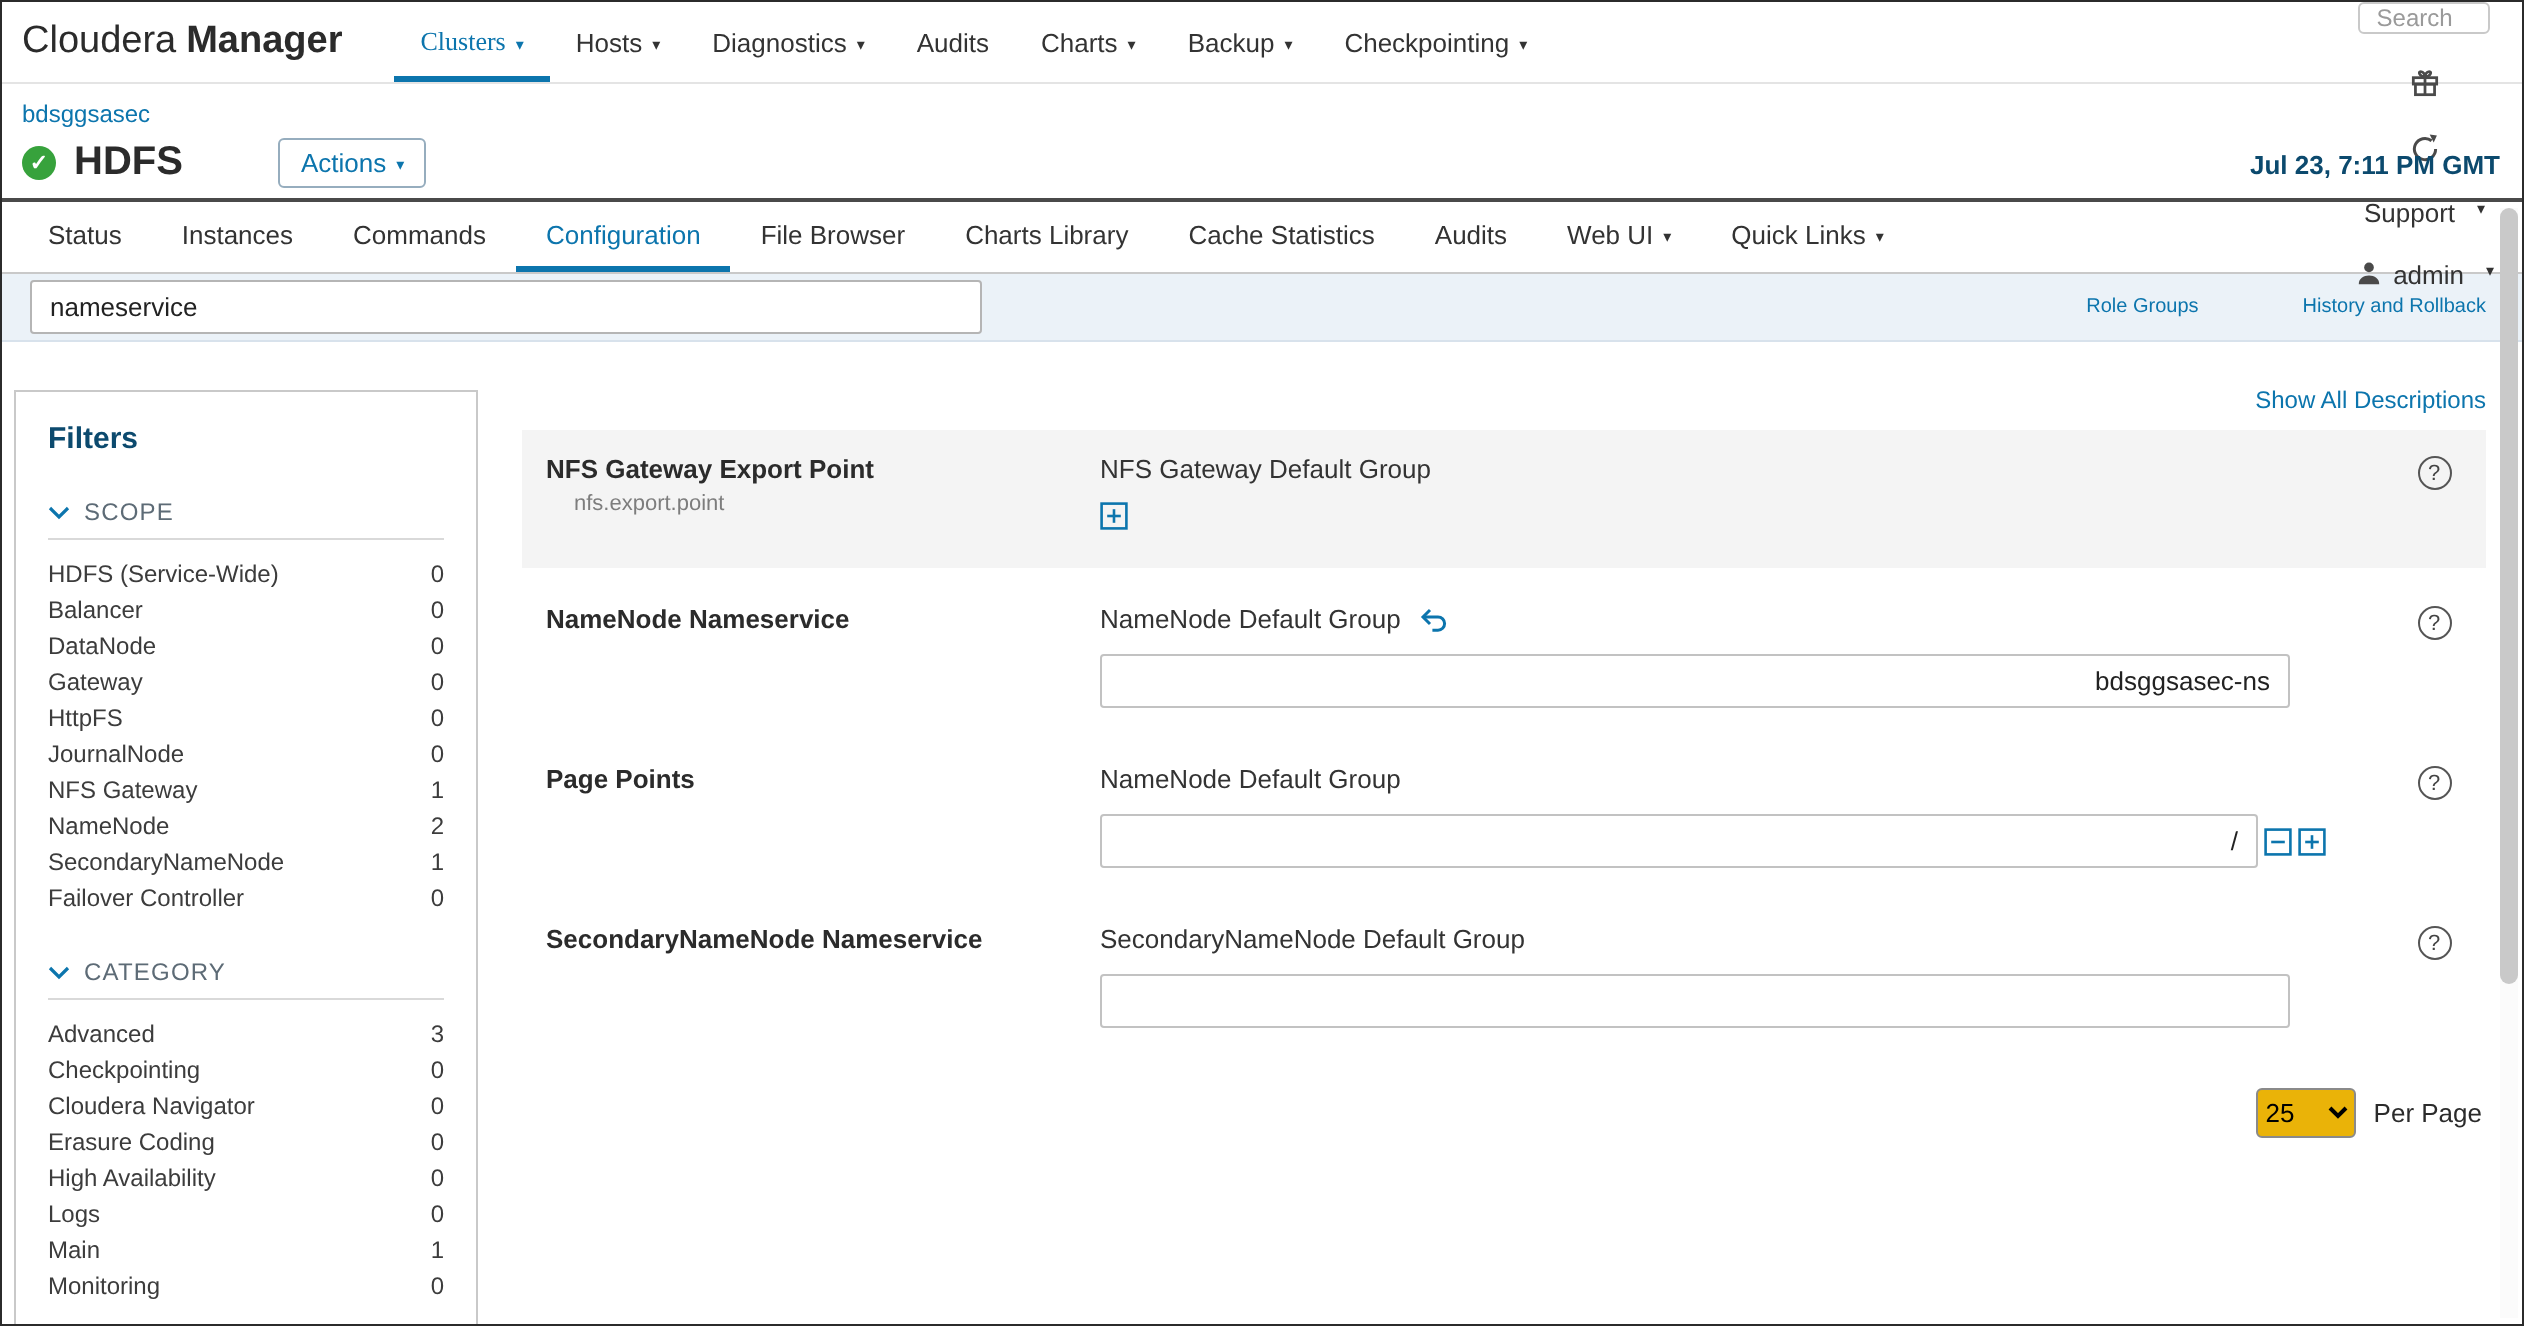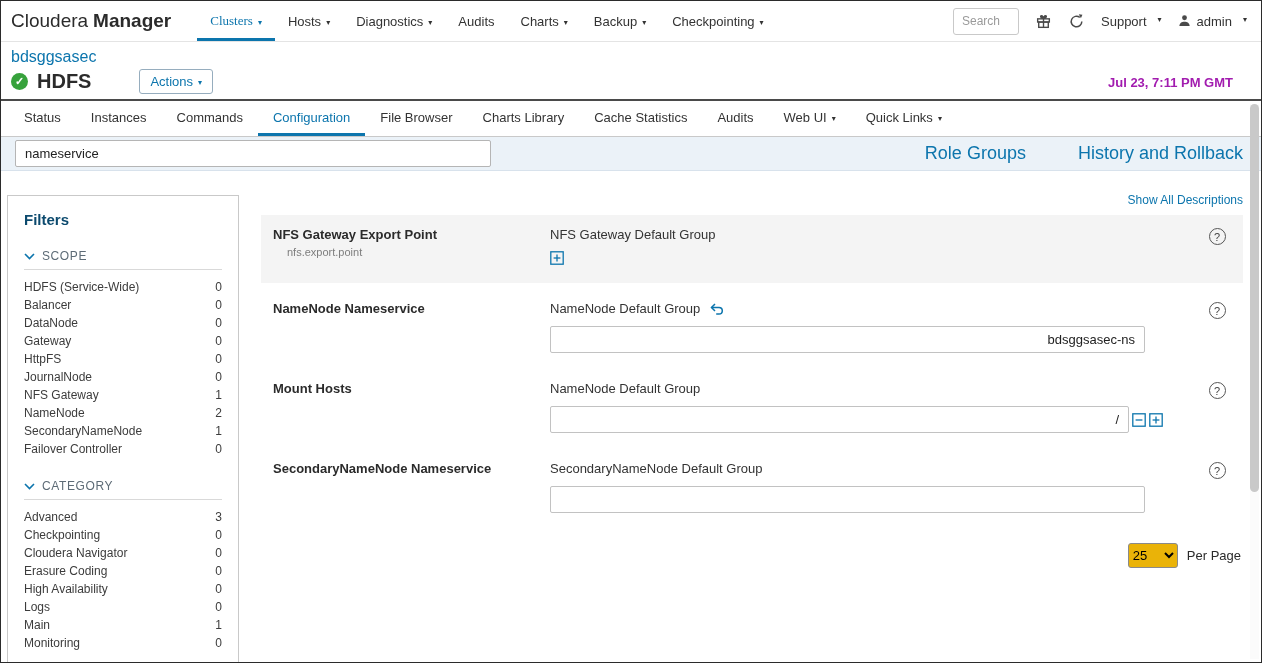--- a/index.html
+++ b/index.html
@@ -14,45 +14,45 @@
   .page{width:1262px;height:663px;border:1px solid #2b2b2b;position:relative;overflow:hidden;background:#fff;}
 
   
   .topnav{height:41px;display:flex;align-items:stretch;padding:0 14px 0 10px;border-bottom:1px solid #e4e4e4;}
   .brand{display:flex;align-items:center;font-size:19px;color:#2b2b2b;cursor:pointer;white-space:nowrap;}
   .brand-bold{font-weight:700;margin-left:5px;}
   .topnav-items{display:flex;margin-left:26px;}
   .topnav-item{display:flex;align-items:center;padding:3px 13px 0;font-size:13px;color:#333;border-bottom:3px solid transparent;cursor:pointer;text-decoration:none;white-space:nowrap;}
   .topnav-item.active{color:var(--accent);border-bottom-color:var(--accent);font-family:Liberation Serif, serif;}
   .caret{font-size:8px;margin-left:5px;position:relative;top:1px;}
-  .topnav-right{margin-left:auto;display:flex;align-items:center;gap:16px;}
+  .topnav-right{margin-left:auto;display:flex;align-items:center;gap:16px;flex-direction:column;}
   .top-search{width:66px;height:27px;border:1px solid #c9c9c9;border-radius:3px;padding:0 8px;font-size:12px;font-family:inherit;color:#444;}
   .top-search::placeholder{color:#9a9a9a;}
   .hdr-icon{color:#4a4a4a;display:flex;align-items:center;cursor:pointer;}
   .menu-chunk{display:flex;align-items:flex-start;font-size:13px;color:#333;cursor:pointer;gap:6px;white-space:nowrap;}
 
   
   .service-header{position:relative;height:59px;padding:6px 14px 0 10px;border-bottom:2px solid #4a4a4a;}
-  .cluster-link{font-size:16px;color:var(--accent);text-decoration:none;cursor:pointer;display:inline-block;}
+  .cluster-link{font-size:12px;color:var(--accent);text-decoration:none;cursor:pointer;display:inline-block;}
   .service-title-row{display:flex;align-items:center;margin-top:3px;}
   .health-icon{width:17px;height:17px;border-radius:50%;background:var(--success_green);color:#fff;font-size:11px;font-weight:700;display:flex;align-items:center;justify-content:center;}
   .service-name{font-size:20px;font-weight:700;color:#2b2b2b;margin:0 0 0 9px;}
   .actions-btn{margin-left:48px;background:#fff;border:1px solid #96adbe;color:var(--accent);font-size:13px;font-family:inherit;padding:4px 10px;border-radius:3px;display:flex;align-items:center;cursor:pointer;}
-  .timestamp{position:absolute;right:28px;bottom:9px;font-size:13px;font-weight:700;color:#a21caf;}
+  .timestamp{position:absolute;right:11px;bottom:9px;font-size:13px;font-weight:700;color:#0c4a6e;}
 
   
   .tabs-row{height:36px;display:flex;align-items:stretch;padding:0 8px;border-bottom:1px solid #c9c9c9;}
   .tab{display:flex;align-items:center;padding:0 15px;font-size:13px;color:#333;border-bottom:3px solid transparent;cursor:pointer;text-decoration:none;white-space:nowrap;}
   .tab.active{color:var(--accent);border-bottom-color:var(--accent);}
 
   
   .filter-bar{height:34px;background:var(--filter_bar_bg);border-bottom:1px solid #d8e2ec;display:flex;align-items:center;padding:0 18px 0 14px;}
   .config-search{width:476px;height:27px;border:1px solid #b5b5b5;border-radius:2px;padding:0 9px;font-size:13px;font-family:inherit;color:#222;background:#fff;}
   .filter-links{margin-left:auto;display:flex;gap:32px;}
-  .filter-links a{color:var(--accent);font-size:18px;text-decoration:none;cursor:pointer;white-space:nowrap;padding-left:20px;}
+  .filter-links a{color:var(--accent);font-size:10px;text-decoration:none;cursor:pointer;white-space:nowrap;padding-left:20px;}
 
   
   .main{display:flex;height:477px;padding:0 18px 0 6px;}
   .sidebar{width:232px;min-width:232px;border:1px solid #c9c9c9;margin-top:24px;height:520px;padding:15px 16px;background:#fff;}
   .sidebar h2{font-size:15px;font-weight:700;color:#0c4a6e;margin:0;}
   .filter-section{margin-top:21px;}
   .section-header{display:flex;align-items:center;gap:7px;font-size:12px;color:#5d6b76;letter-spacing:0.6px;border-bottom:1px solid #d9d9d9;padding-bottom:6px;cursor:pointer;}
   .chev{color:var(--accent);display:flex;align-items:center;}
   .filter-list{list-style:none;margin:8px 0 0;padding:0;}
   .filter-item{display:flex;justify-content:space-between;align-items:center;font-size:12px;color:#3c3c3c;padding:2px 0;line-height:14px;cursor:pointer;}
@@ -358,21 +358,21 @@
           </div>
           <input class="cfg-input solo-input" value="bdsggsasec-ns" style="">
         </div>
         <div class="cfg-help">
             <span class="help-icon">?</span>
           </div>
       </div>
 
       <div class="config-row">
         <div>
-          <div class="cfg-label">Mount Hosts</div>
+          <div class="cfg-label">Page Points</div>
         </div>
         <div class="cfg-value-col">
           <div class="cfg-group">
               <span>NameNode Default Group</span>
             </div>
           <div class="input-row">
             <input class="cfg-input" value="/" style="">
             <span class="icon-btn">
               <svg width="14" height="14" viewBox="0 0 14 14" fill="none" stroke="currentColor" stroke-width="1.3">
                   <rect x="0.8" y="0.8" width="12.4" height="12.4"></rect>

